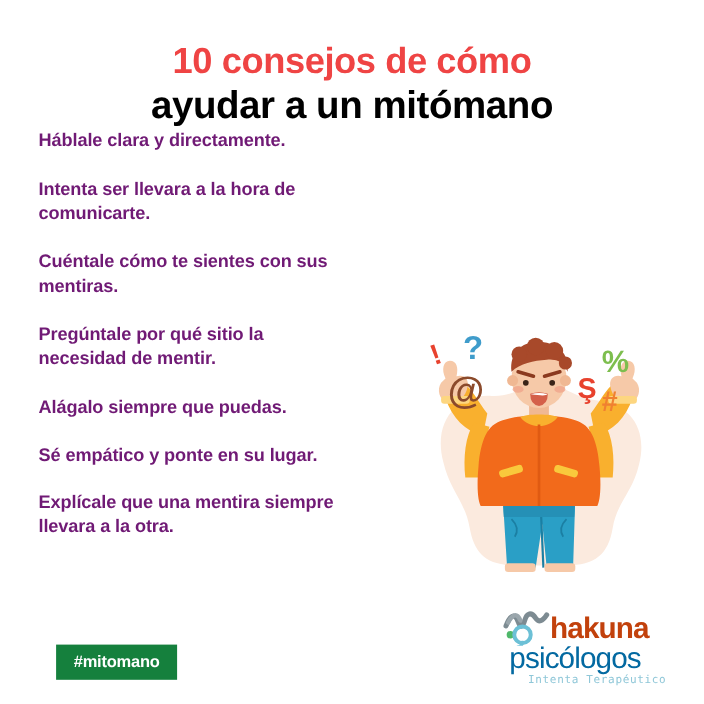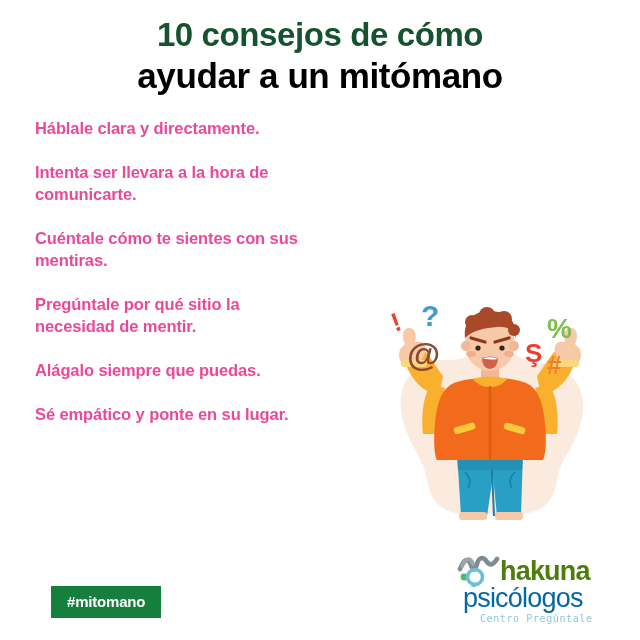--- a/index.html
+++ b/index.html
@@ -29,36 +29,37 @@
     top: 16px;
     left: 0;
     width: 640px;
     text-align: center;
   }
   .title-line1 {
     display: block;
     font-size: 33px;
     font-weight: bold;
     letter-spacing: -0.4px;
-    color: #14532d;
+    color: #ef4444;
     line-height: 1.18;
+    margin-top: 20px;
   }
   .title-line2 {
     display: block;
     font-size: 35px;
     font-weight: bold;
     letter-spacing: -0.4px;
     color: #000000;
     line-height: 1.18;
   }
 
   
   .col {
     position: absolute;
-    color: #ec4899;
+    color: #701a75;
     font-size: 16.5px;
     font-weight: bold;
     line-height: 1.33;
     letter-spacing: -0.1px;
   }
   .col-left {
     left: 35px;
     top: 118px;
     width: 278px;
   }
@@ -115,21 +116,21 @@
   }
   .logo-mark {
     width: 46px;
     height: 34px;
     flex: 0 0 46px;
     position: relative;
   }
   .logo-word {
     font-size: 27px;
     font-weight: bold;
-    color: #4d7c0f;
+    color: #c2410c;
     letter-spacing: -0.8px;
     line-height: 1;
     position: relative;
     top: -2px;
   }
   .logo-sub {
     font-size: 27px;
     font-weight: normal;
     color: #0369a1;
     letter-spacing: -0.8px;
@@ -155,20 +156,21 @@
     <span class="title-line2">ayudar a un mitómano</span>
   </div>
 
   <div class="col col-left">
     <p class="tip">Háblale clara y directamente.</p>
     <p class="tip">Intenta ser llevara a la hora de comunicarte.</p>
     <p class="tip">Cuéntale cómo te sientes con sus mentiras.</p>
     <p class="tip">Pregúntale por qué sitio la necesidad de mentir.</p>
     <p class="tip">Alágalo siempre que puedas.</p>
     <p class="tip">Sé empático y ponte en su lugar.</p>
+    <p class="tip">Explícale que una mentira siempre llevara a la otra.</p>
   </div>
 
 
   <div class="illustration">
     <svg width="250" height="250" viewBox="0 0 250 250" xmlns="http://www.w3.org/2000/svg">
 
       <path d="M38 120 C28 82 52 58 82 60 C104 61 112 48 126 48 C146 48 156 62 178 64 C208 67 224 90 216 122 C210 148 196 156 192 180 C188 204 176 214 150 214 L104 214 C76 214 66 202 62 180 C58 156 44 146 38 120 Z" fill="#fbeade"></path>
 
       <path d="M92 152 L158 152 L156 216 L132 216 L128 176 L122 216 L96 216 Z" fill="#2a9fc6"></path>
       <path d="M92 152 L158 152 L157 170 L93 170 Z" fill="#2590b6"></path>
@@ -241,16 +243,16 @@
           <path d="M6 16 C10 6 14 4 17 12 C19 18 21 18 23 11 C25 4 29 3 33 9 C36 13 39 12 43 6" stroke="#7d8b92" stroke-width="4.6" fill="none" stroke-linecap="round"></path>
           <path d="M8 13 C12 5 16 4 19 11" stroke="#9aa6ac" stroke-width="4" fill="none" stroke-linecap="round"></path>
           <circle cx="10" cy="24" r="3.4" fill="#4fb86a"></circle>
           <circle cx="21" cy="24" r="7.5" fill="none" stroke="#6cc0d6" stroke-width="3.6"></circle>
           <path d="M21 31 q-1 4 -4 4" stroke="#6cc0d6" stroke-width="3" fill="none" stroke-linecap="round"></path>
         </svg>
       </div>
       <span class="logo-word">hakuna</span>
     </div>
     <div class="logo-sub">psicólogos</div>
-    <div class="logo-tag">Centro Pregúntale</div>
+    <div class="logo-tag">Intenta Terapéutico</div>
   </div>
 
 </div>
 
 </body></html>

